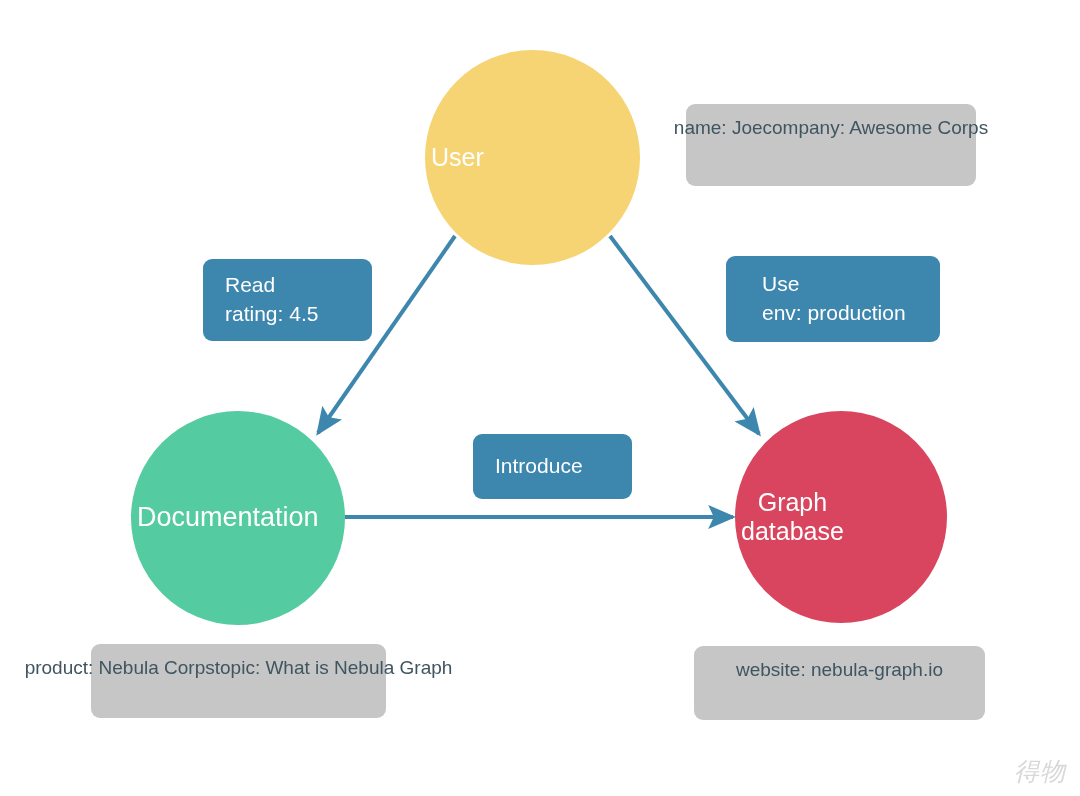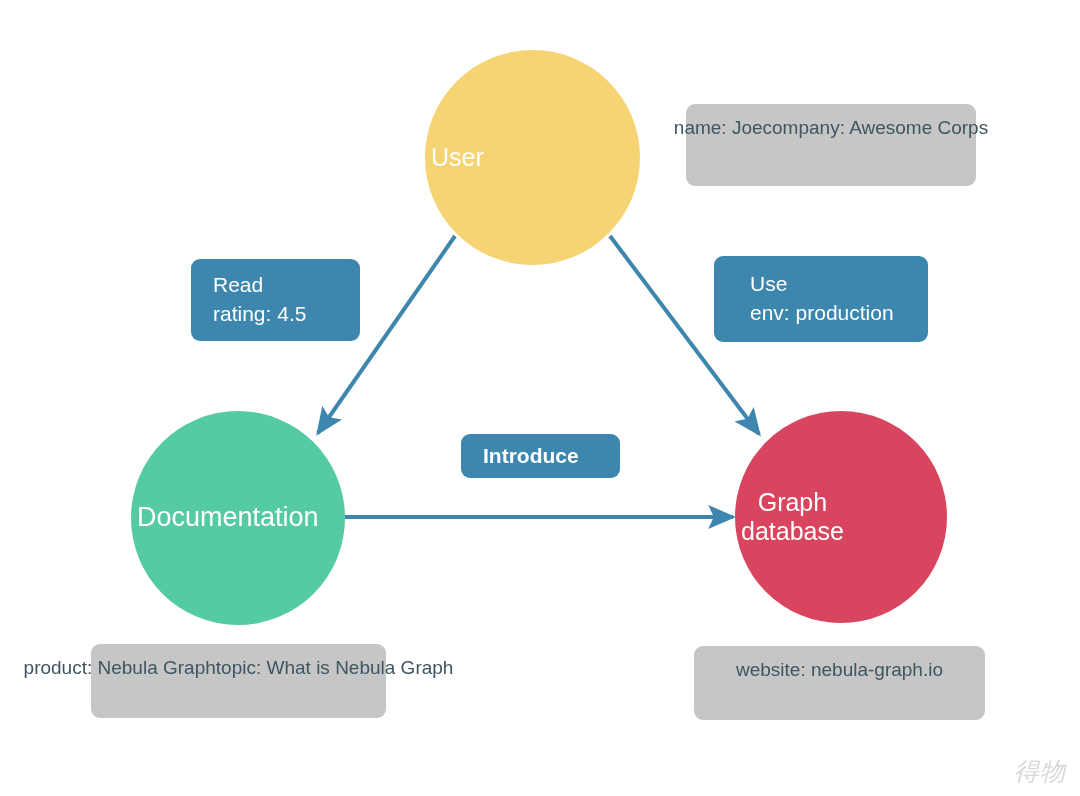--- a/index.html
+++ b/index.html
@@ -85,20 +85,21 @@
     background: #3d87ae;
     color: #ffffff;
     border-radius: 9px;
     box-sizing: border-box;
     display: flex;
     flex-direction: column;
     justify-content: center;
     font-size: 21px;
     line-height: 1.38;
     padding: 10px 22px;
+    margin-left: 12px;
   }
   .edge-label span {
     display: block;
     white-space: nowrap;
   }
 
   #edge-label-read {
     left: 191px;
     top: 259px;
     width: 169px;
@@ -108,23 +109,22 @@
     left: 714px;
     top: 256px;
     width: 214px;
     height: 86px;
     padding-left: 36px;
   }
   #edge-label-introduce {
     left: 461px;
     top: 434px;
     width: 159px;
-    height: 44px;
+    height: 65px;
     padding: 8px 22px;
-    font-weight: bold;
   }
 
   
   .prop-box {
     position: absolute;
     z-index: 3;
     background: #c6c6c6;
     color: #3f5560;
     border-radius: 9px;
     box-sizing: border-box;
@@ -218,21 +218,21 @@
   <div class="edge-label" id="edge-label-introduce">
     <span>Introduce</span>
   </div>
 
   <div class="prop-box" id="props-user">
     <span>name: Joe</span>
     <span>company: Awesome Corps</span>
   </div>
 
   <div class="prop-box" id="props-documentation">
-    <span>product: Nebula Graph</span>
+    <span>product: Nebula Corps</span>
     <span>topic: What is Nebula Graph</span>
   </div>
 
   <div class="prop-box" id="props-graphdb">
     <span>website: nebula-graph.io</span>
   </div>
 
   <div id="watermark">得物</div>
 
 </div>

